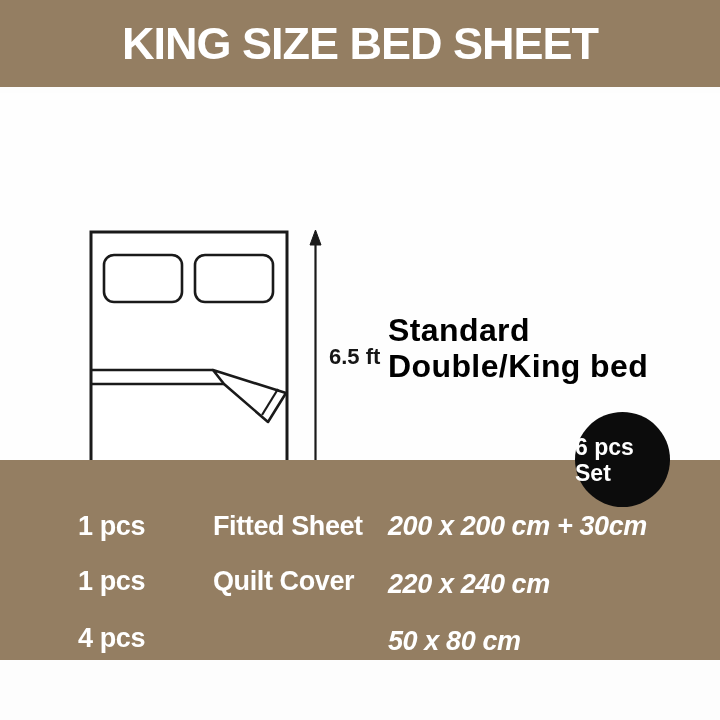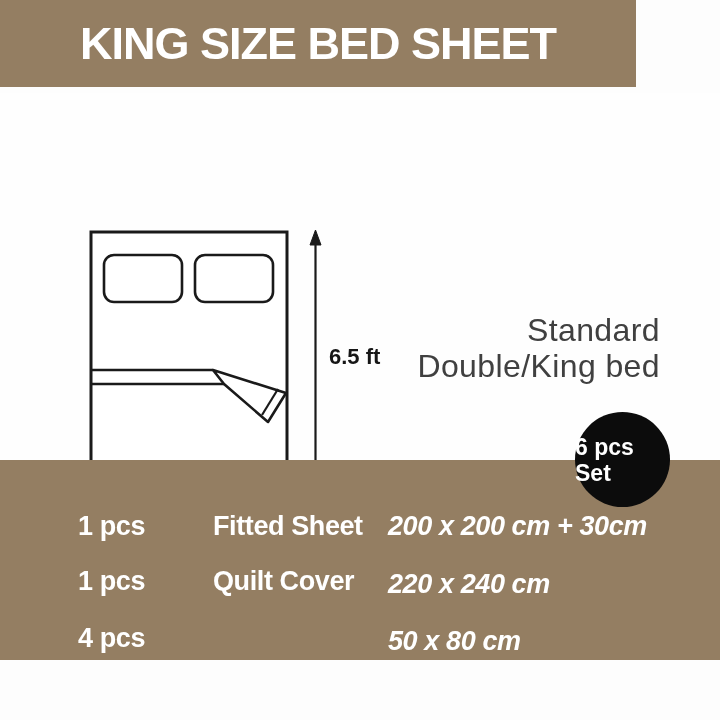--- a/index.html
+++ b/index.html
@@ -12,21 +12,21 @@
   .page {
     position: relative;
     width: 720px; height: 720px;
     background: #fdfdfd;
   }
 
   
   .banner {
     position: absolute;
     left: 0; top: 0;
-    width: 636px; height: 87px;
+    width: 720px; height: 87px;
     background: #947E62;
     display: flex;
     align-items: center;
     justify-content: center;
   }
   .banner h1 {
     margin: 0;
     color: #ffffff;
     font-size: 45px;
     font-weight: bold;
@@ -55,25 +55,26 @@
     font-weight: 600;
     white-space: nowrap;
   }
   .dim-height { left: 329px; top: 251px; font-size: 22px; }
   .dim-width  { left: 158px; top: 428px; width: 62px; text-align: center; font-size: 21px; }
 
   .caption {
     position: absolute;
     left: 388px; top: 219px;
     width: 272px;
-    text-align: right;
-    color: #404040;
+    text-align: left;
+    color: #000000;
     font-size: 32px;
     letter-spacing: 0.4px;
     line-height: 36px;
+    font-weight: bold;
   }
   .caption span { display: block; white-space: nowrap; }
 
   
   .badge {
     position: absolute;
     left: 575px; top: 412px;
     width: 95px; height: 95px;
     border-radius: 50%;
     background: #0c0c0c;

